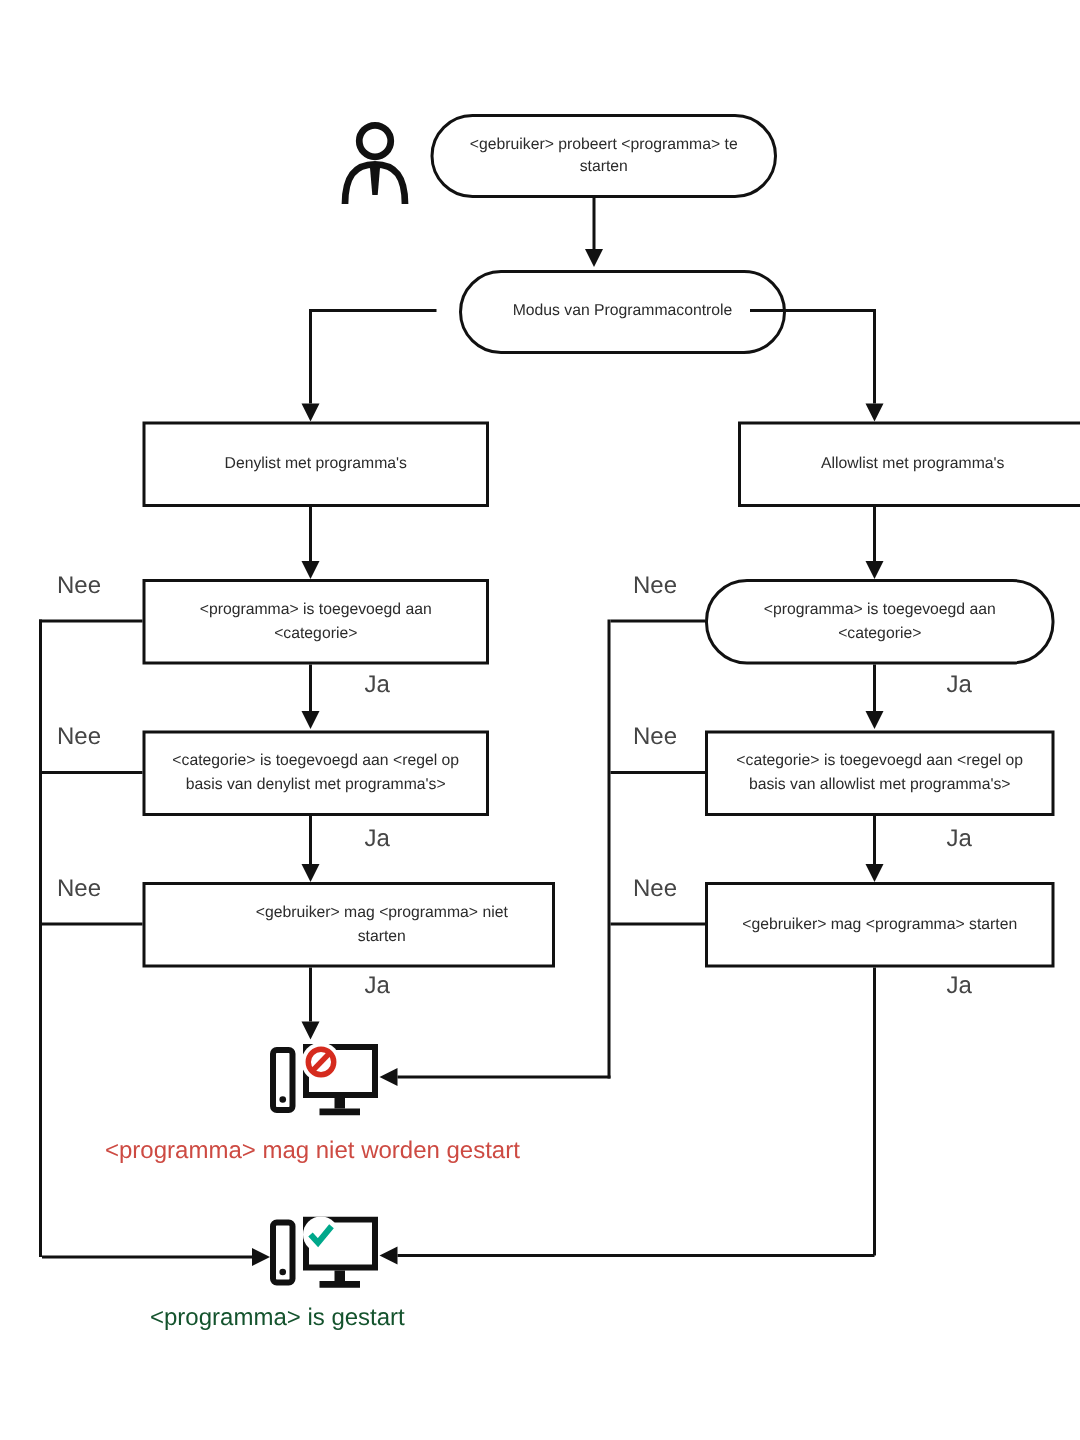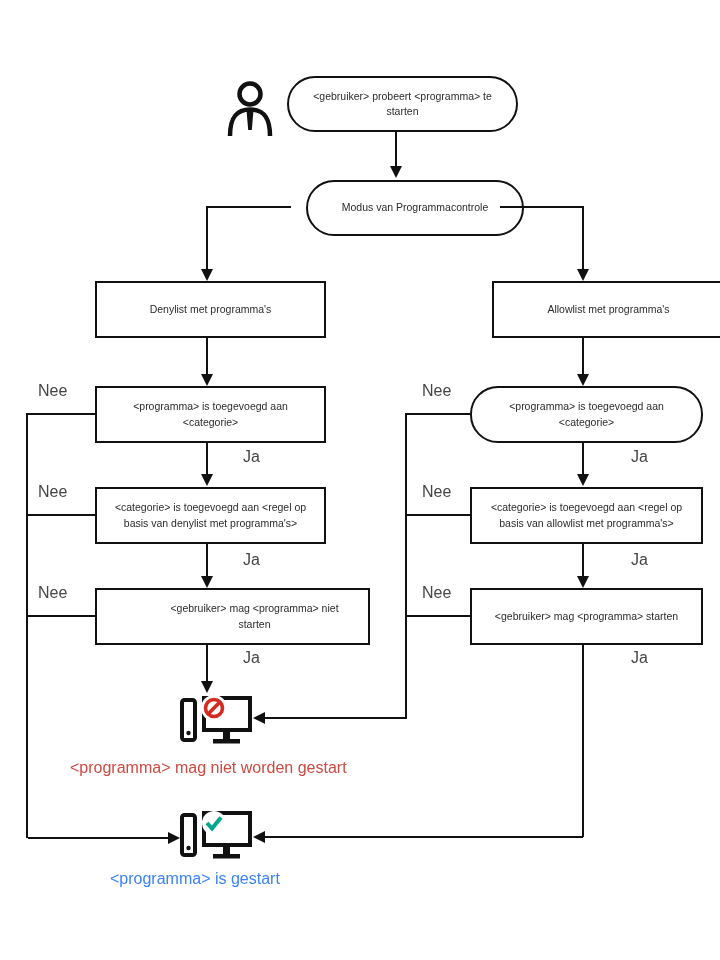--- a/index.html
+++ b/index.html
@@ -118,15 +118,15 @@
 
   <svg class="icon" style="left:180px;top:811px;" width="74" height="50" viewBox="0 0 74 50">
     <rect x="2" y="4" width="13" height="40" rx="2.5" fill="#fff" stroke="#111" stroke-width="4"></rect>
     <circle cx="8.5" cy="37" r="2.2" fill="#111"></circle>
     <rect x="24" y="2" width="46" height="32" fill="#fff" stroke="#111" stroke-width="4"></rect>
     <rect x="43" y="36" width="7" height="7" fill="#111"></rect>
     <rect x="33" y="43" width="27" height="4.5" fill="#111"></rect>
     <circle cx="34" cy="12" r="12" fill="#fff"></circle>
     <polyline class="allow-badge" points="27,12 32,17.5 41,6.5" fill="none" stroke="#00a88b" stroke-width="4"></polyline>
   </svg>
-  <div class="caption" style="left:110px;top:870px;width:220px;color:#3b82f6;">&lt;programma&gt; is gestart</div>
+  <div class="caption" style="left:100px;top:870px;width:220px;color:#14532d;">&lt;programma&gt; is gestart</div>
 
 </div>
 
 </body></html>

